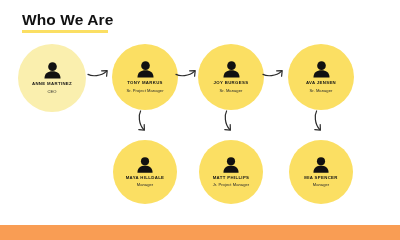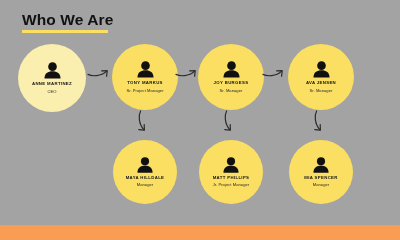--- a/index.html
+++ b/index.html
@@ -10,21 +10,21 @@
     width: 400px;
     height: 225px;
     overflow: hidden;
     font-family: "Liberation Sans", sans-serif;
     background: #F99D54;
   }
   #slide {
     position: relative;
     width: 400px;
     height: 225px;
-    background: #a3a3a3;
+    background: #ffffff;
     overflow: hidden;
   }
 
   
   #page-title {
     position: absolute;
     left: 22px;
     top: 12px;
     font-size: 15.5px;
     font-weight: bold;

